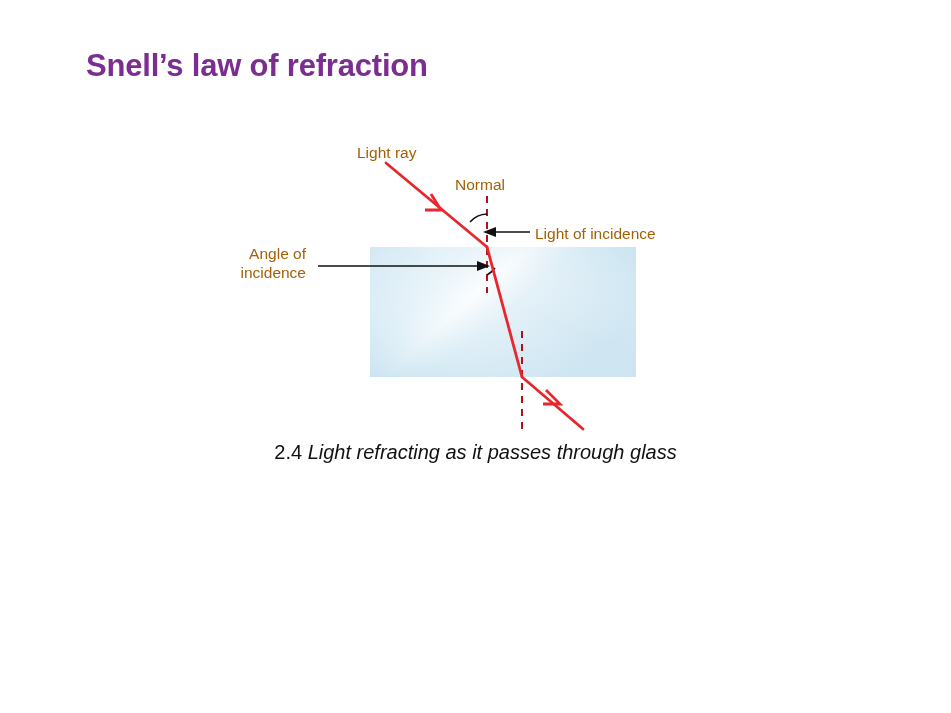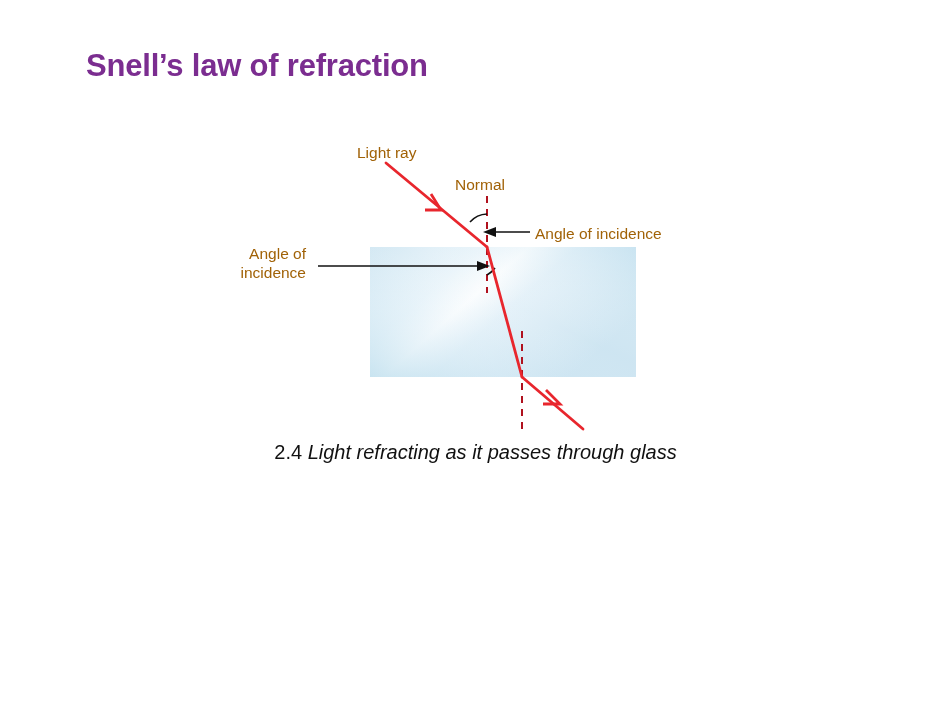--- a/index.html
+++ b/index.html
@@ -205,21 +205,21 @@
         <polygon points="490,266 477,261 477,271" fill="#111111"></polygon>
       </g>
 
     </svg>
   </div>
 
   <div class="fig-label" id="label-light-ray">Light ray</div>
 
   <div class="fig-label" id="label-normal">Normal</div>
 
-  <div class="fig-label" id="label-incidence">Angle of incidence</div>
+  <div class="fig-label" id="label-incidence">Light of incidence</div>
 
   <div class="fig-label two-line" id="label-refraction">
     <span>Angle of</span><br>
     <span>incidence</span>
   </div>
 
   <div class="caption">
     <span class="cap-num">2.4 </span><span class="cap-text">Light refracting as it passes through glass</span>
   </div>
 

